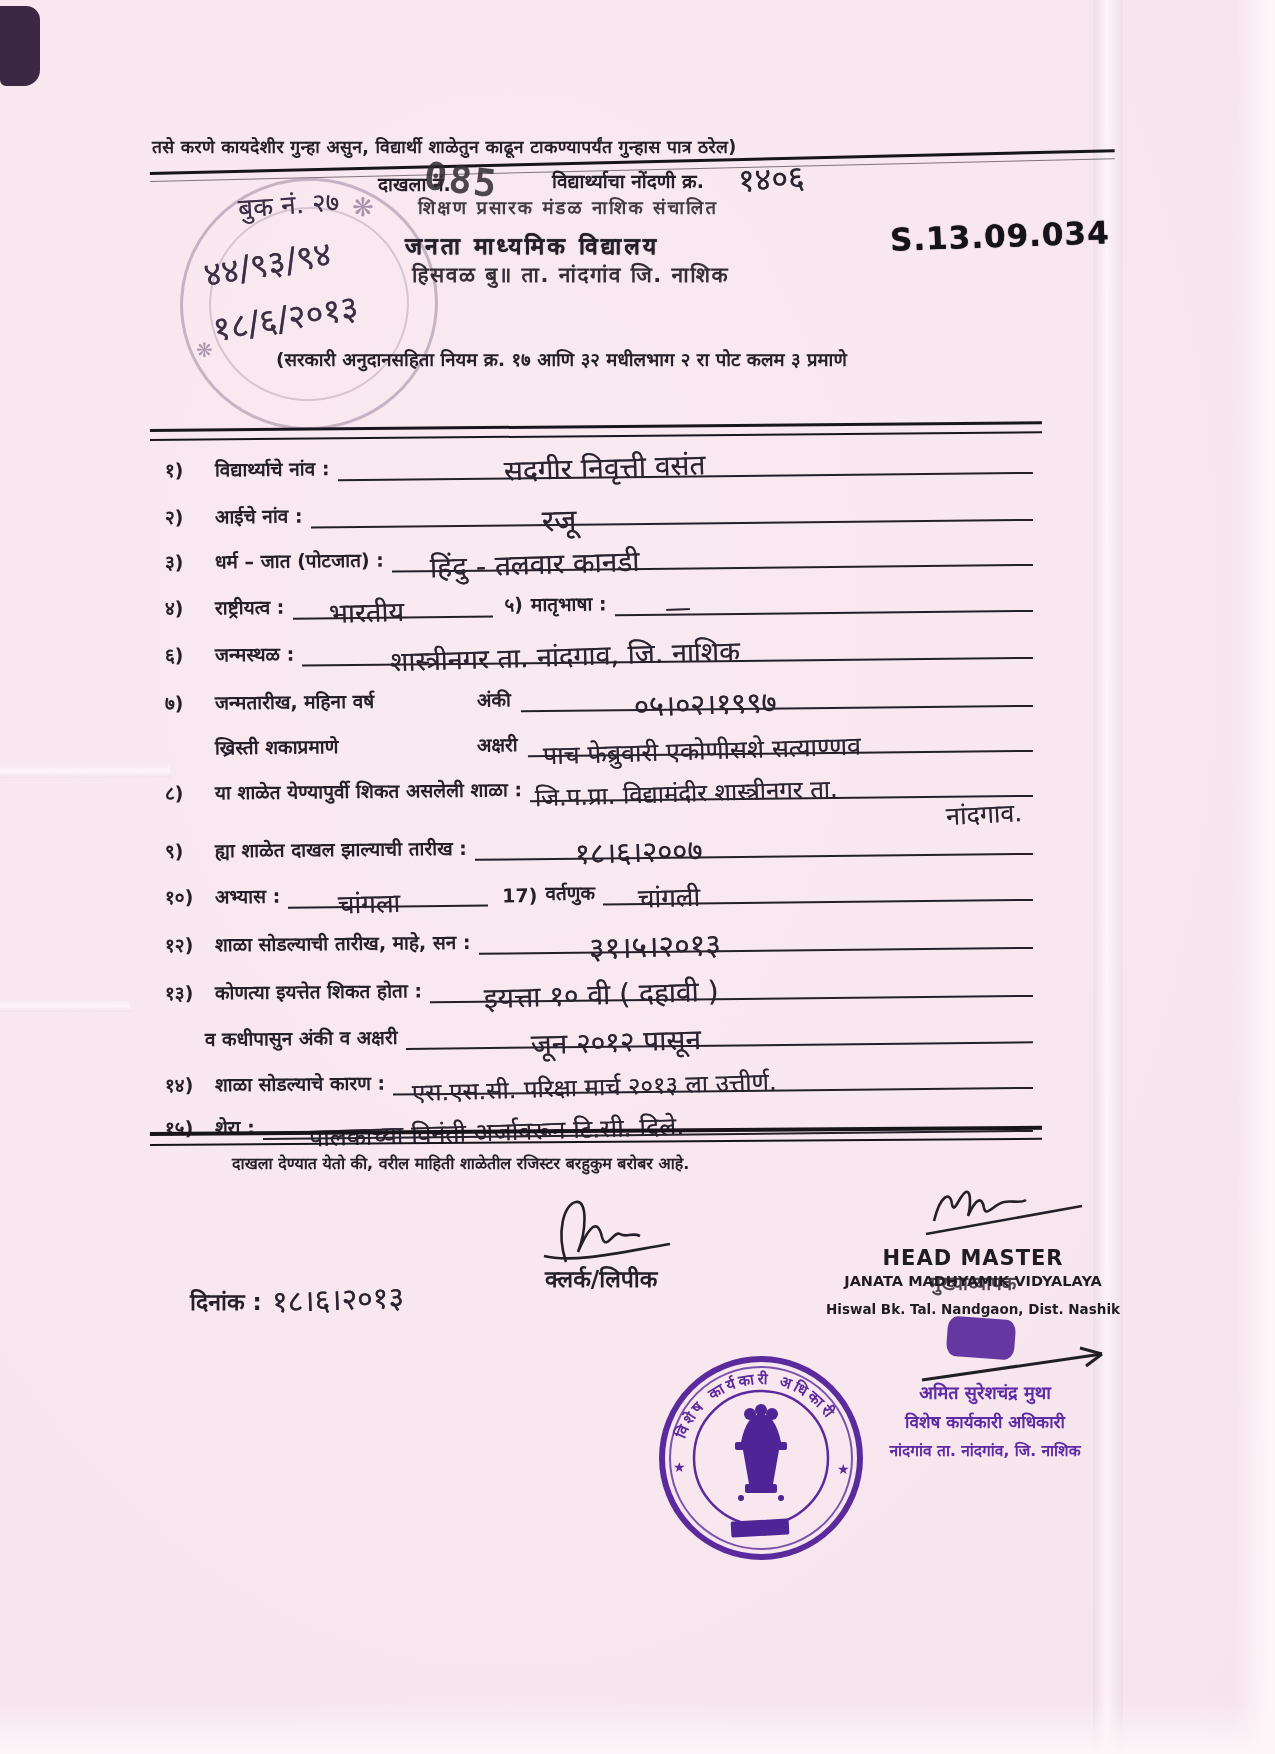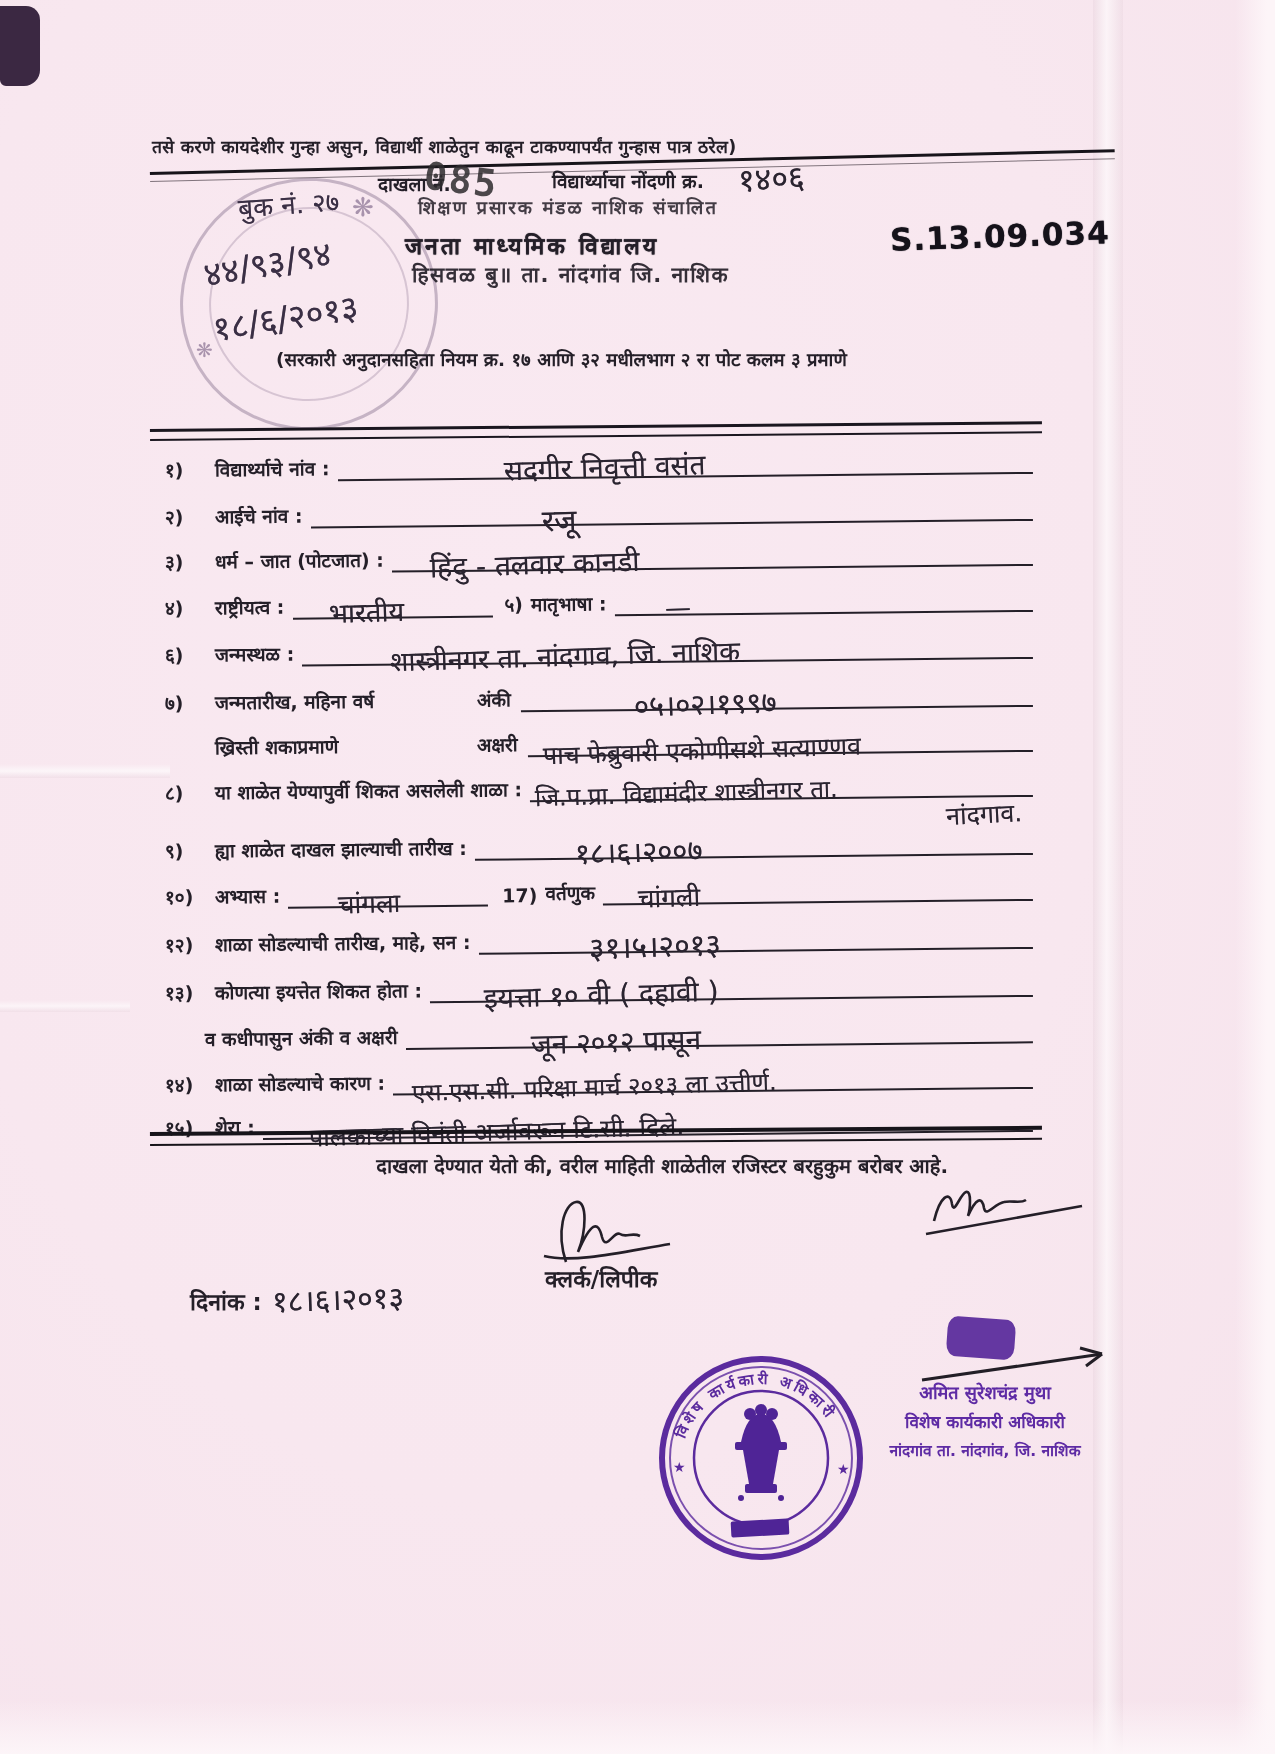--- a/index.html
+++ b/index.html
@@ -53,21 +53,21 @@
   .row{position:absolute;left:165px;width:868px;display:flex;align-items:flex-end;
     transform:rotate(-.6deg);transform-origin:left bottom;font-size:19px;}
   .no{flex:0 0 50px;font-weight:700;}
   .lab{white-space:nowrap;font-weight:700;margin-right:8px;}
   .lab7{flex:0 0 262px;font-weight:700;}
   .sub{font-weight:700;margin-right:10px;}
   .line{flex:1;border-bottom:2.5px solid #241f28;position:relative;height:36px;}
   .line.fixed{flex:0 0 200px;}
   .line .hw{position:absolute;bottom:-9px;font-size:26px;transform:rotate(-1.2deg);}
 
-  .decl{position:absolute;left:232px;top:1152px;width:716px;text-align:right;font-size:20px;font-weight:700;}
+  .decl{position:absolute;left:232px;top:1152px;width:716px;text-align:left;font-size:16px;font-weight:700;}
 
   
   .date-block{position:absolute;left:190px;top:1278px;font-size:23px;font-weight:700;}
   .date-block .hw{font-size:30px;margin-left:10px;transform:rotate(-2deg);}
   .clerk-label{position:absolute;left:545px;top:1262px;font-size:23px;font-weight:700;}
   .hm-block{position:absolute;left:818px;top:1246px;width:310px;text-align:center;color:#201c24;}
   .hm1{font-size:21px;font-weight:700;letter-spacing:1px;}
   .hm2{font-size:14.5px;font-weight:700;margin-top:3px;}
   .hm-overlay{position:absolute;left:0;right:0;top:24px;font-size:19px;font-weight:700;opacity:.8;}
   .hm3{font-size:13.5px;font-weight:700;margin-top:12px;}
@@ -255,20 +255,26 @@
   <svg style="position:absolute;left:536px;top:1192px" width="140" height="85" viewBox="0 0 140 85">
     <path d="M30,70 C20,40 28,12 40,10 C52,8 50,40 42,60 C55,30 62,28 66,45 C70,60 78,38 84,42 C90,46 96,40 104,44" stroke="#241f28" stroke-width="2.6" fill="none"></path>
     <path d="M8,64 C40,72 95,58 134,52" stroke="#241f28" stroke-width="2.6" fill="none"></path>
   </svg>
   <div class="clerk-label">क्लर्क/लिपीक</div>
 
   <svg style="position:absolute;left:920px;top:1176px" width="170" height="62" viewBox="0 0 170 62">
     <path d="M14,45 C20,20 30,14 32,28 C34,40 40,18 46,16 C52,14 50,34 48,40 C56,22 62,20 64,32 C66,42 74,28 84,26 C92,24 100,28 106,24" stroke="#241f28" stroke-width="2.6" fill="none"></path>
     <path d="M6,58 L162,30" stroke="#241f28" stroke-width="2.6" fill="none"></path>
   </svg>
+  <div class="hm-block" style="position:absolute;">
+    <div class="hm1">HEAD MASTER</div>
+    <div class="hm2">JANATA MADHYAMIK VIDYALAYA</div>
+    <div class="hm-overlay">मुख्याध्यापक</div>
+    <div class="hm3">Hiswal Bk. Tal. Nandgaon, Dist. Nashik</div>
+  </div>
 
   <div class="date-block">
     <span class="printed">दिनांक :</span><span class="hw">१८।६।२०१३</span>
   </div>
 
   <div class="smudge"></div>
 
   <svg style="position:absolute;left:918px;top:1340px" width="200" height="48" viewBox="0 0 200 48">
     <path d="M4,40 L184,14" stroke="#221e26" stroke-width="3" fill="none"></path>
     <path d="M184,14 L162,8 M184,14 L168,26" stroke="#221e26" stroke-width="3" fill="none"></path>

